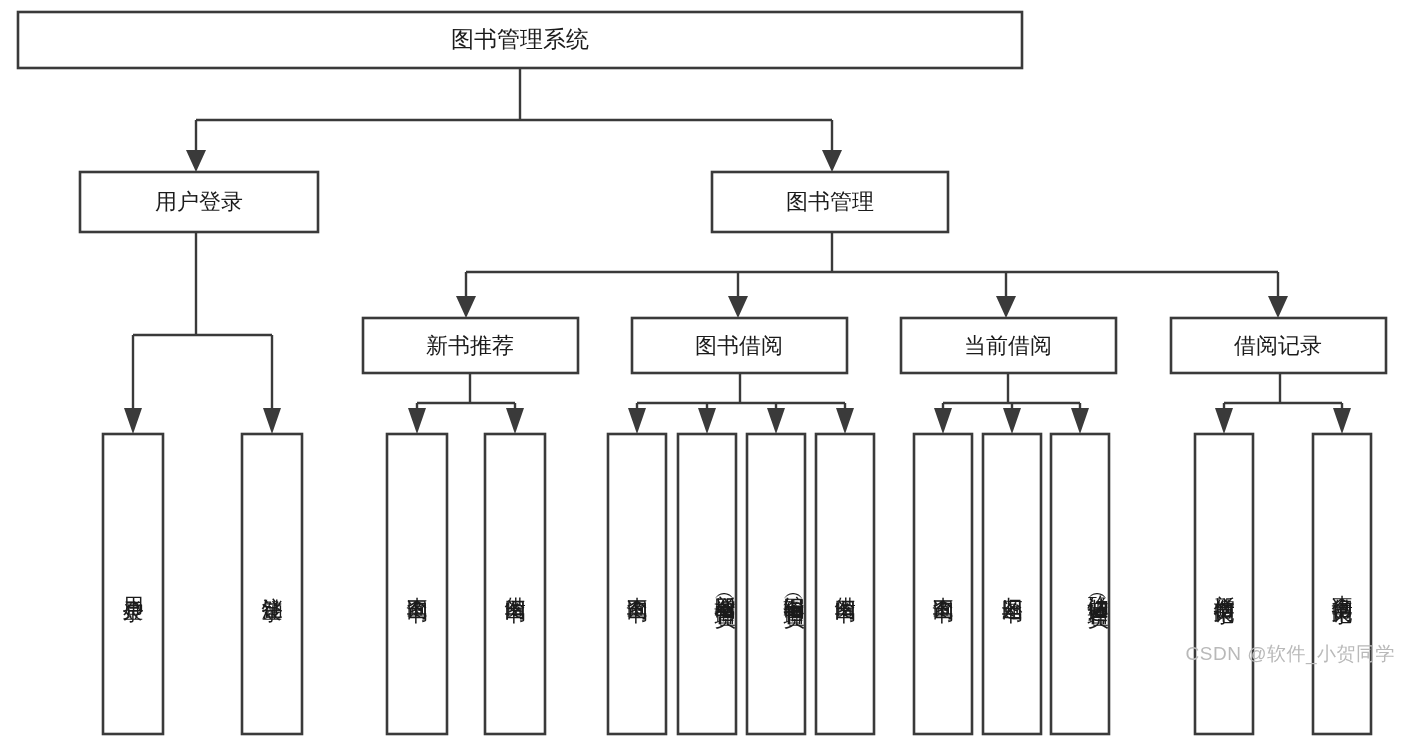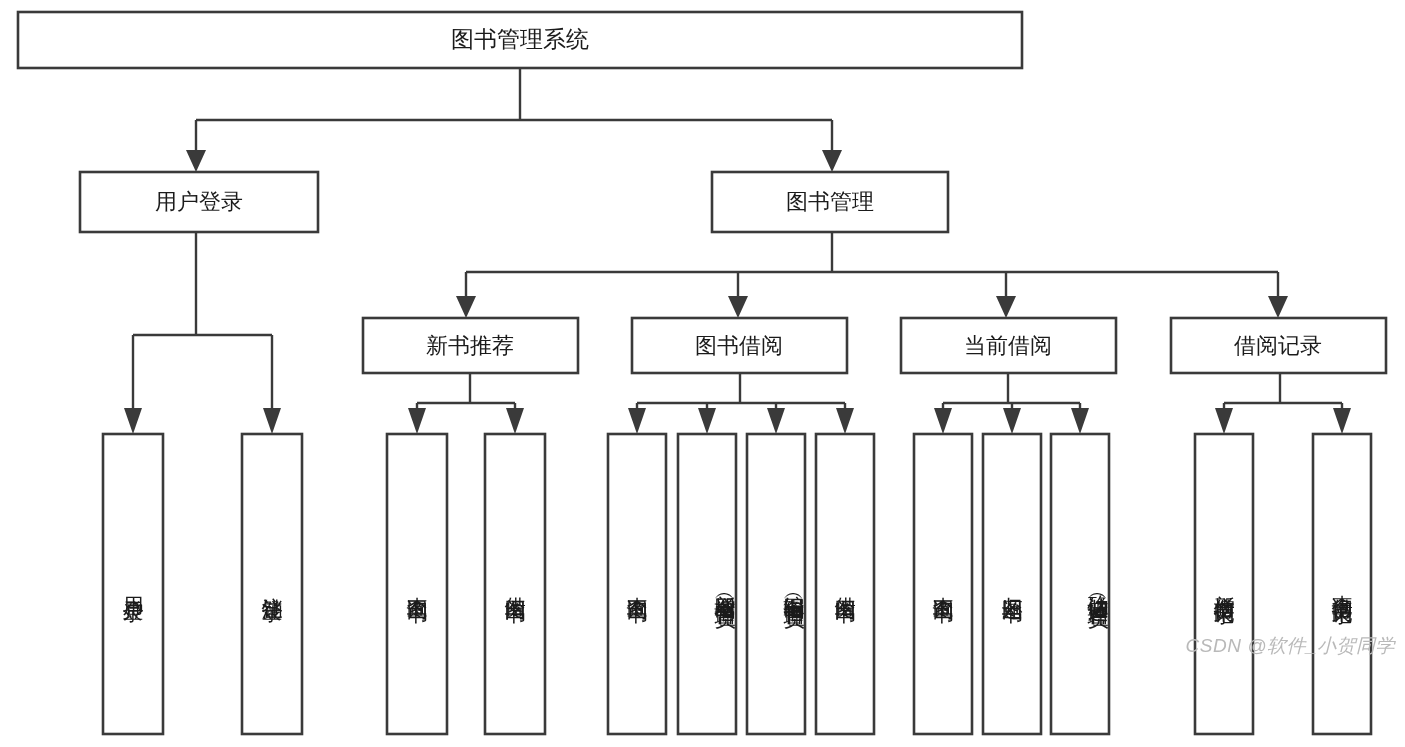--- a/index.html
+++ b/index.html
@@ -65,27 +65,26 @@
     line-height: 1.08;
     letter-spacing: 2px;
     color: #1b1b1b;
     white-space: nowrap;
     text-align: center;
     pointer-events: none;
   }
   .watermark {
     position: absolute;
     right: 10px;
-    bottom: 14px;
+    bottom: 6px;
     font-family: "Liberation Sans", "DejaVu Sans", sans-serif;
     font-size: 19px;
     color: #b9b9b9;
     letter-spacing: 0.5px;
     white-space: nowrap;
-    font-style: italic;
   }
 </style>
 </head>
 <body>
 
 <div id="diagram-root">
 
   <svg id="flowchart" viewBox="0 0 1405 747">
     <defs>
       <marker id="arrow" viewBox="0 0 12 12" refX="6" refY="10.5" markerWidth="11" markerHeight="11" orient="auto-start-reverse">

